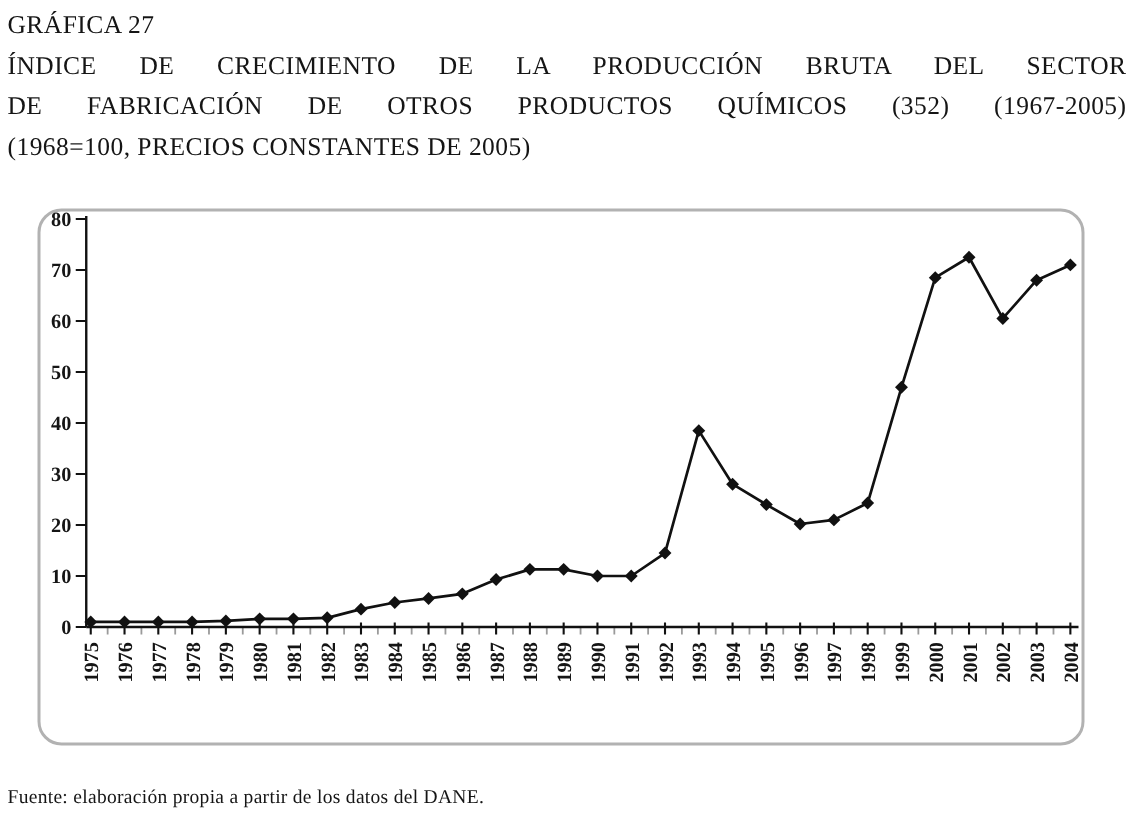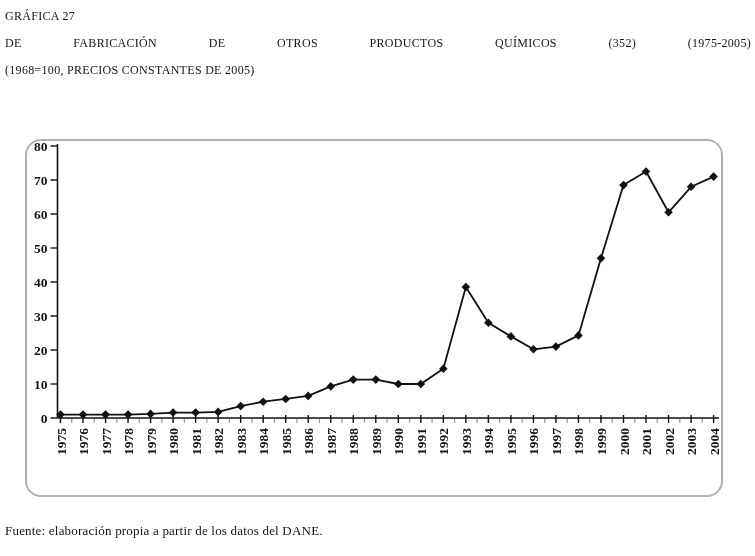--- a/index.html
+++ b/index.html
@@ -12,21 +12,21 @@
     color: #151515;
     overflow: hidden;
   }
   .title-block {
     position: absolute;
     left: 5px;
     top: 3px;
     width: 746px;
   }
   .title-line {
-    font-size: 12px;
+    font-size: 17px;
     line-height: 27px;
     letter-spacing: 0.3px;
     white-space: nowrap;
     font-family: Liberation Serif, serif;
   }
   .title-line.justify {
     white-space: normal;
     text-align: justify;
     text-align-last: justify;
   }
@@ -56,21 +56,22 @@
     fill: #151515;
   }
 </style>
 </head>
 <body>
 
 <div class="page">
 
   <div class="title-block">
     <div class="title-line">GRÁFICA 27</div>
-    <div class="title-line justify">DE FABRICACIÓN DE OTROS PRODUCTOS QUÍMICOS (352) (1975-2005)</div>
+    <div class="title-line justify">ÍNDICE DE CRECIMIENTO DE LA PRODUCCIÓN BRUTA DEL SECTOR</div>
+    <div class="title-line justify">DE FABRICACIÓN DE OTROS PRODUCTOS QUÍMICOS (352) (1967-2005)</div>
     <div class="title-line">(1968=100, PRECIOS CONSTANTES DE 2005)</div>
   </div>
 
   <div class="chart-frame">
     <svg id="chart-svg" width="694" height="354" viewBox="0 0 694 354">
         <line x1="23.5" y1="277" x2="30.5" y2="277" stroke="#111111" stroke-width="1.4"></line>
         <text x="20.5" y="281.5" text-anchor="end" class="axis-num">0</text>
         <line x1="23.5" y1="243" x2="30.5" y2="243" stroke="#111111" stroke-width="1.4"></line>
         <text x="20.5" y="247.5" text-anchor="end" class="axis-num">10</text>
         <line x1="23.5" y1="209" x2="30.5" y2="209" stroke="#111111" stroke-width="1.4"></line>

